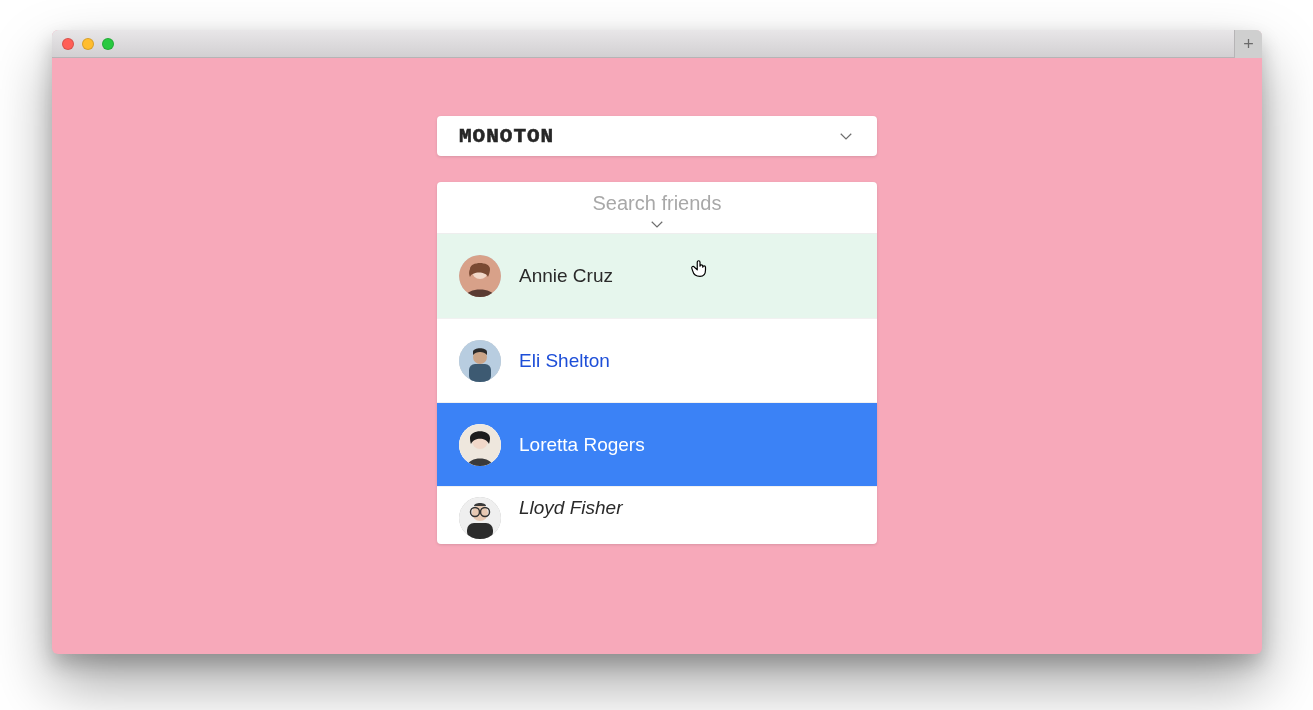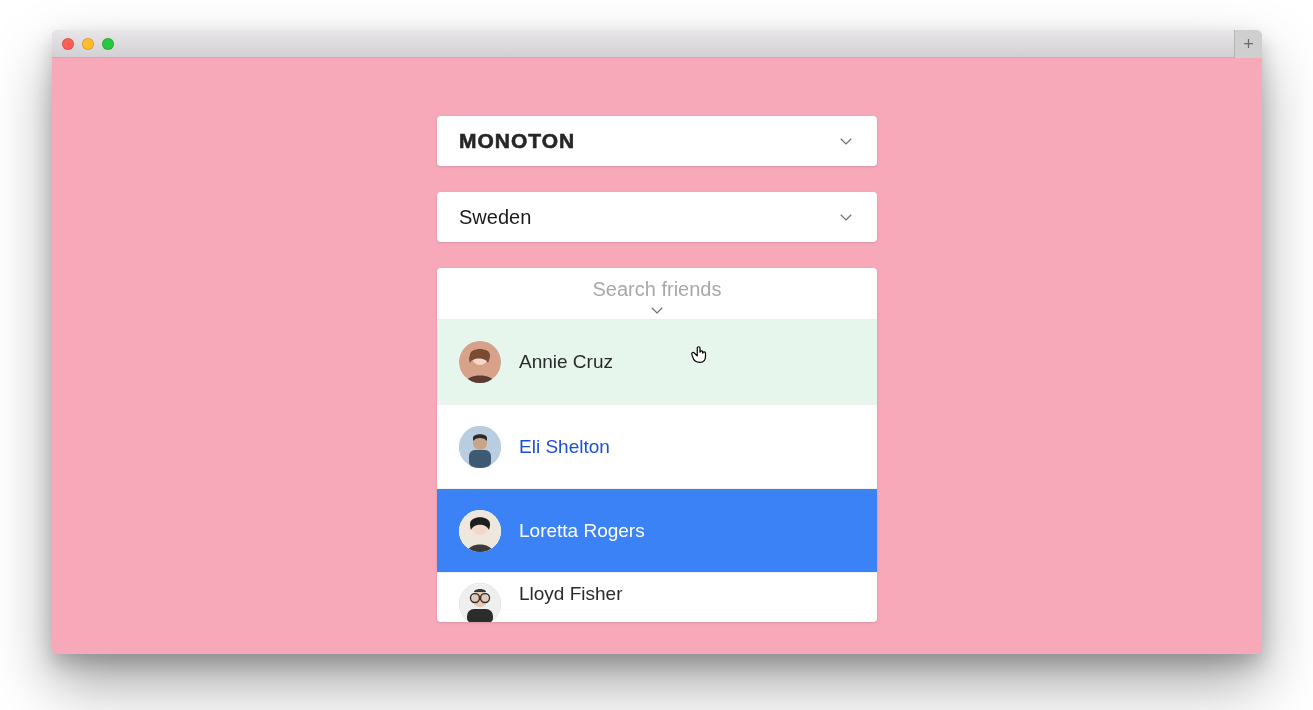--- a/index.html
+++ b/index.html
@@ -55,26 +55,27 @@
     gap: 26px;
   }
 
   .select {
     width: 440px;
     background: #fff;
     border-radius: 4px;
     box-shadow: 0 1px 3px rgba(0,0,0,0.12);
   }
   .select-head {
-    height: 50px;
+    height: 40px;
     display: flex;
     align-items: center;
     justify-content: space-between;
     padding: 0 22px;
     cursor: pointer;
+    font-family: Liberation Mono, monospace;
   }
   .select-label {
     font-size: 20px;
     color: #1b1b1b;
   }
   .select-placeholder {
     font-size: 20px;
     color: #a8a8a8;
     font-weight: 400;
   }
@@ -121,21 +122,21 @@
     position: relative;
     border-top: 1px solid #f1f1f1;
     cursor: pointer;
   }
   .option:first-child { border-top: none; }
   .option .name { font-size: 19px; color: #2a2a2a; }
   .option.hover { background: #e6f6ed; }
   .option.disabled .name { color: #1d4ed8; text-align: right; }
   .option.selected { background: #3b82f6; }
   .option.selected .name { color: #fff; }
-  .option.last { height: 50px; align-items: flex-start; padding-top: 10px; overflow: hidden; }
+  .option.last { height: 58px; align-items: flex-start; padding-top: 10px; overflow: hidden; font-style: italic; }
 
   .avatar {
     width: 42px; height: 42px; border-radius: 50%;
     background: #ddd;
     flex-shrink: 0;
     box-shadow: inset 0 0 0 1px rgba(0,0,0,0.08);
     display: flex;
     align-items: center;
     justify-content: center;
     overflow: hidden;
@@ -172,28 +173,20 @@
 
     <div class="select">
       <div class="select-head">
         <span class="monoton">Monoton</span>
         <svg class="chev" viewBox="0 0 24 24">
           <polyline points="5 9 12 16 19 9" fill="none" stroke="currentColor" stroke-width="1.6"></polyline>
         </svg>
       </div>
     </div>
 
-    <div class="select">
-      <div class="select-head">
-        <span class="select-label">Sweden</span>
-        <svg class="chev" viewBox="0 0 24 24">
-          <polyline points="5 9 12 16 19 9" fill="none" stroke="currentColor" stroke-width="1.6"></polyline>
-        </svg>
-      </div>
-    </div>
 
     <div class="dropdown">
       <div class="dropdown-head">
         <span class="select-placeholder">Search friends</span>
         <svg class="chev" viewBox="0 0 24 24">
           <polyline points="5 9 12 16 19 9" fill="none" stroke="currentColor" stroke-width="1.6"></polyline>
         </svg>
       </div>
       <div class="options">
 

